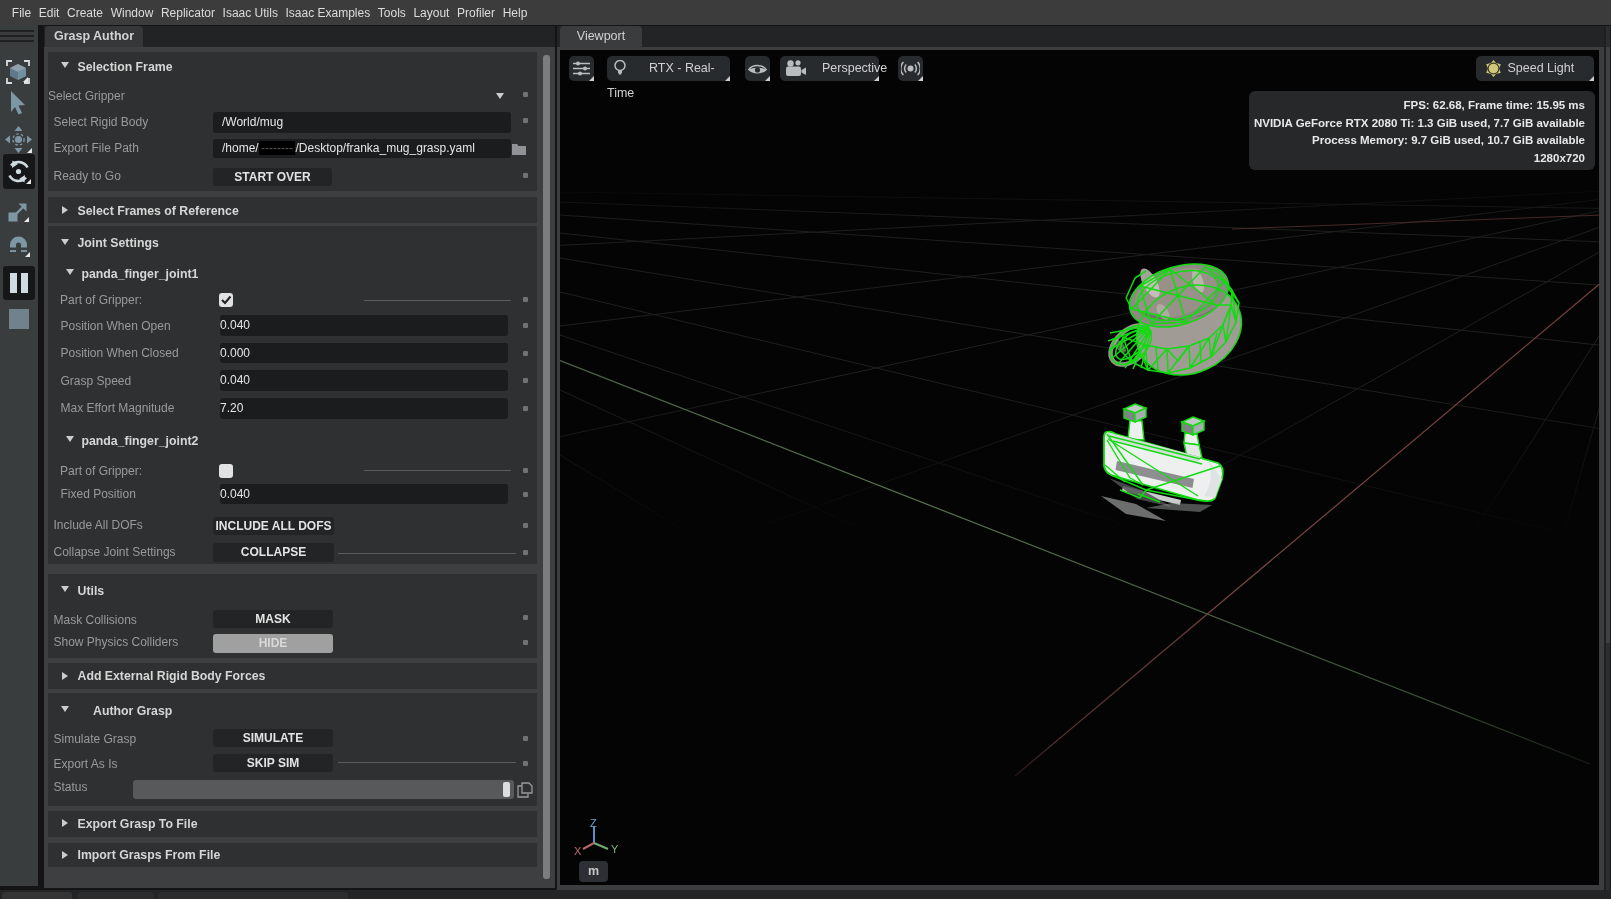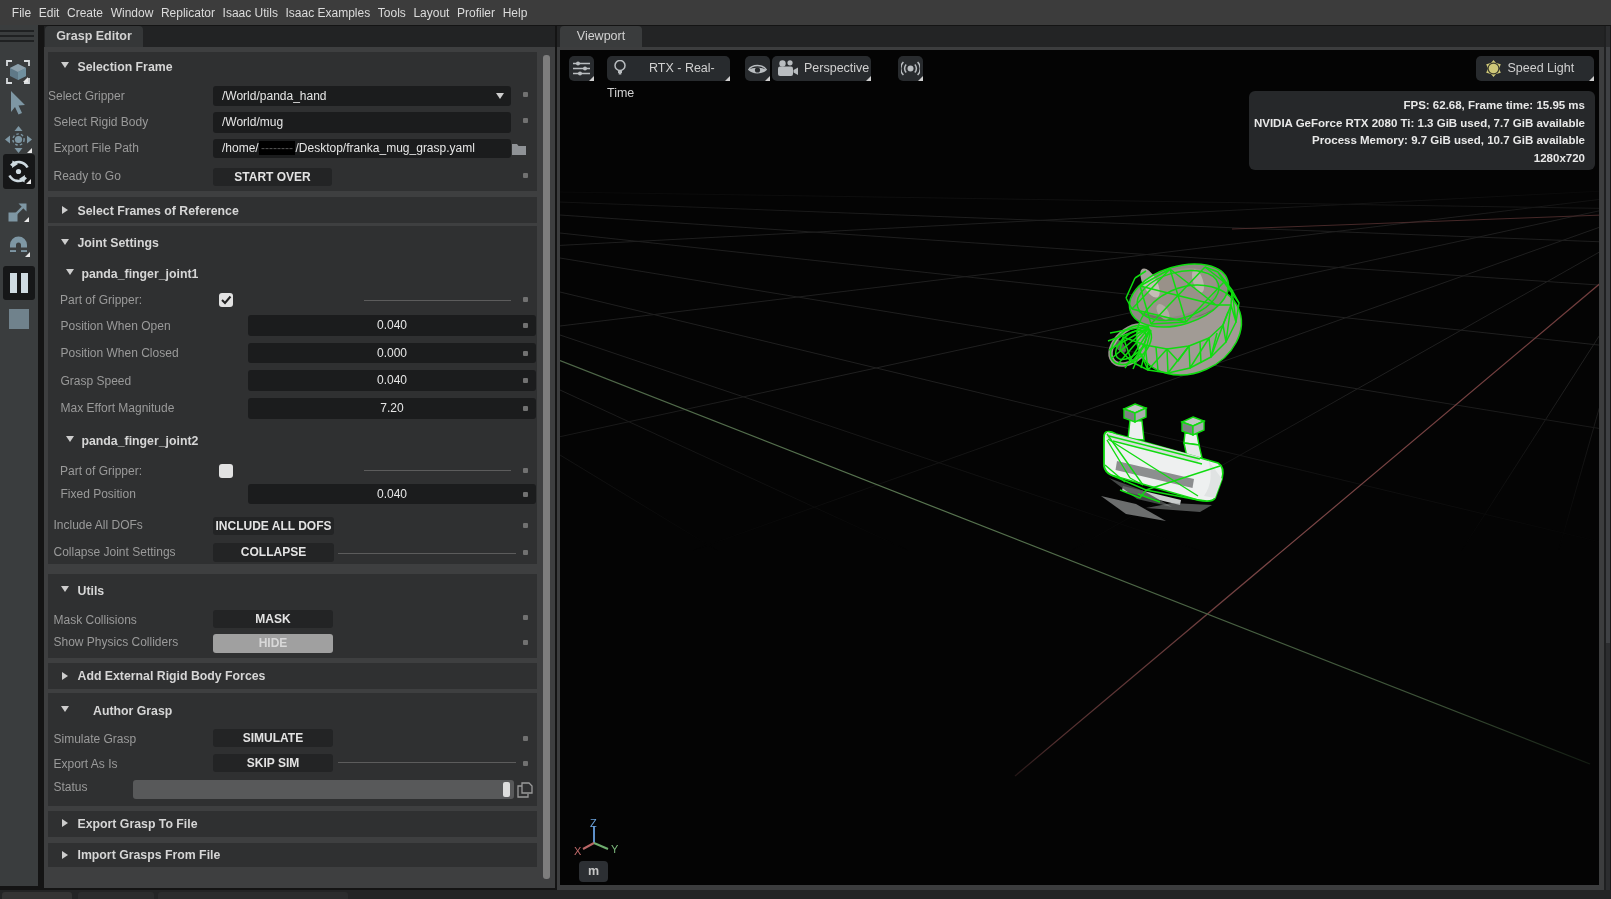--- a/index.html
+++ b/index.html
@@ -23,21 +23,21 @@
   #ptabbar { position:absolute; left:44px; top:26px; width:511px; height:21px; background:#222324; }
   #ptab { position:absolute; left:45px; top:26px; width:98px; height:21px; background:#353738;
      border-radius:4px 4px 0 0; color:#d2d2d2; font-size:12.5px; font-weight:bold;
      line-height:21px; text-align:center; }
   #panel { position:absolute; left:44px; top:47px; width:511px; height:841px; background:#3e3f40; }
   .section { position:absolute; left:3.5px; width:489px; background:#2f3031; }
   .seclabel { position:absolute; color:#d6d6d6; font-size:12.3px; font-weight:bold; }
   .rowlabel { position:absolute; color:#9a9a9a; font-size:12px; white-space:nowrap; }
   .field { position:absolute; background:#1b1c1d; border-radius:3px; color:#e6e6e6;
      font-size:12px; }
-  .fieldc { text-align:center;margin-left:28px; }
+  .fieldc { text-align:left; }
   .btn { position:absolute; background:#232425; border-radius:3px; color:#e3e3e3;
      font-size:12px; font-weight:bold; text-align:center; }
   .dot { position:absolute; width:5px; height:5px; background:#717171; border-radius:1px; left:478.5px; }
   .cb { position:absolute; width:14px; height:14px; background:#e2e2e2; border-radius:3px; }
   .hline { position:absolute; height:1px; background:#5c5c5c; }
   .tri { position:absolute; width:0; height:0; }
   .tri-d { border-left:4.5px solid transparent; border-right:4.5px solid transparent;
      border-top:6px solid #cdcdcd; }
   .tri-r { border-top:4.5px solid transparent; border-bottom:4.5px solid transparent;
      border-left:6px solid #cdcdcd; }
@@ -137,28 +137,27 @@
       <rect x="2" y="1" width="7" height="20" fill="#cfdbe1"></rect>
       <rect x="13" y="1" width="7" height="20" fill="#cfdbe1"></rect>
     </svg>
 
     <svg class="abs" style="left:8px;top:283px;" width="22" height="22" viewBox="0 0 22 22">
       <rect x="1" y="1" width="20" height="20" fill="#70828c"></rect>
     </svg>
   </div>
 
   <div id="ptabbar"></div>
-  <div id="ptab">Grasp Editor</div>
+  <div id="ptab">Grasp Author</div>
   <div id="panel">
 
     <div class="section" style="top:4.5px;height:139.5px;"></div>
     <div class="tri tri-d" style="left:17px;top:15px;"></div>
     <div class="seclabel" style="left:33.5px;top:12.5px;">Selection Frame</div>
     <div class="rowlabel" style="left:4px;top:41.5px;text-align:center;">Select Gripper</div>
-    <div class="field" style="left:169px;top:38.5px;width:298px;height:20.5px;line-height:20.5px;padding-left:9px;">/World/panda_hand</div>
     <div class="tri tri-d" style="left:452px;top:46px;"></div>
     <div class="dot" style="top:44.5px;"></div>
     <div class="rowlabel" style="left:9.5px;top:68px;">Select Rigid Body</div>
     <div class="field" style="left:169px;top:65px;width:298px;height:20.5px;line-height:20.5px;padding-left:9px;">/World/mug</div>
     <div class="dot" style="top:71px;"></div>
     <div class="rowlabel" style="left:9.5px;top:94px;">Export File Path</div>
     <div class="field" style="left:169px;top:92px;width:298px;height:19px;line-height:19px;padding-left:9px;">/home/<span style="background:#000;color:#555;"> -------- </span>/Desktop/franka_mug_grasp.yaml</div>
     <svg class="abs" style="left:467px;top:94.5px;" width="16" height="14" viewBox="0 0 16 14">
         <path d="M1 2 h5 l1.5 2 H15 v9 H1 z" fill="#8f9296"></path>
       </svg>
@@ -420,21 +419,21 @@
       <div class="notch"></div>
     </div>
     <div class="vbtn" style="left:185px;width:25px;">
       <svg width="19" height="13" viewBox="0 0 19 13" style="margin:6px 0 0 3px;">
         <path d="M0.5 8 C 4 2, 15 2, 18.5 8" fill="none" stroke="#b9bdc0" stroke-width="1.5"></path>
         <path d="M0.5 8 C 4 12.5, 15 12.5, 18.5 8 C 15 5, 4 5, 0.5 8 Z" fill="#b9bdc0"></path>
         <circle cx="9.5" cy="8" r="2.6" fill="#282b2e"></circle>
       </svg>
       <div class="notch"></div>
     </div>
-    <div class="vbtn" style="left:212px;width:99px;">
+    <div class="vbtn" style="left:220px;width:99px;padding-left:10px;">
       <svg width="22" height="17" viewBox="0 0 22 17" style="position:absolute;left:5px;top:4px;">
         <circle cx="5.5" cy="3.5" r="3.2" fill="#b9bdc0"></circle>
         <circle cx="13" cy="2.8" r="2.6" fill="#b9bdc0"></circle>
         <rect x="1" y="6.5" width="15" height="9.5" rx="2" fill="#b9bdc0"></rect>
         <path d="M16.5 10 L21 7.5 V15 L16.5 12.5 Z" fill="#b9bdc0"></path>
       </svg>
       <span style="margin-left:32px;">Perspective</span>
       <div class="notch"></div>
     </div>
     <div class="vbtn" style="left:338px;width:25px;">

